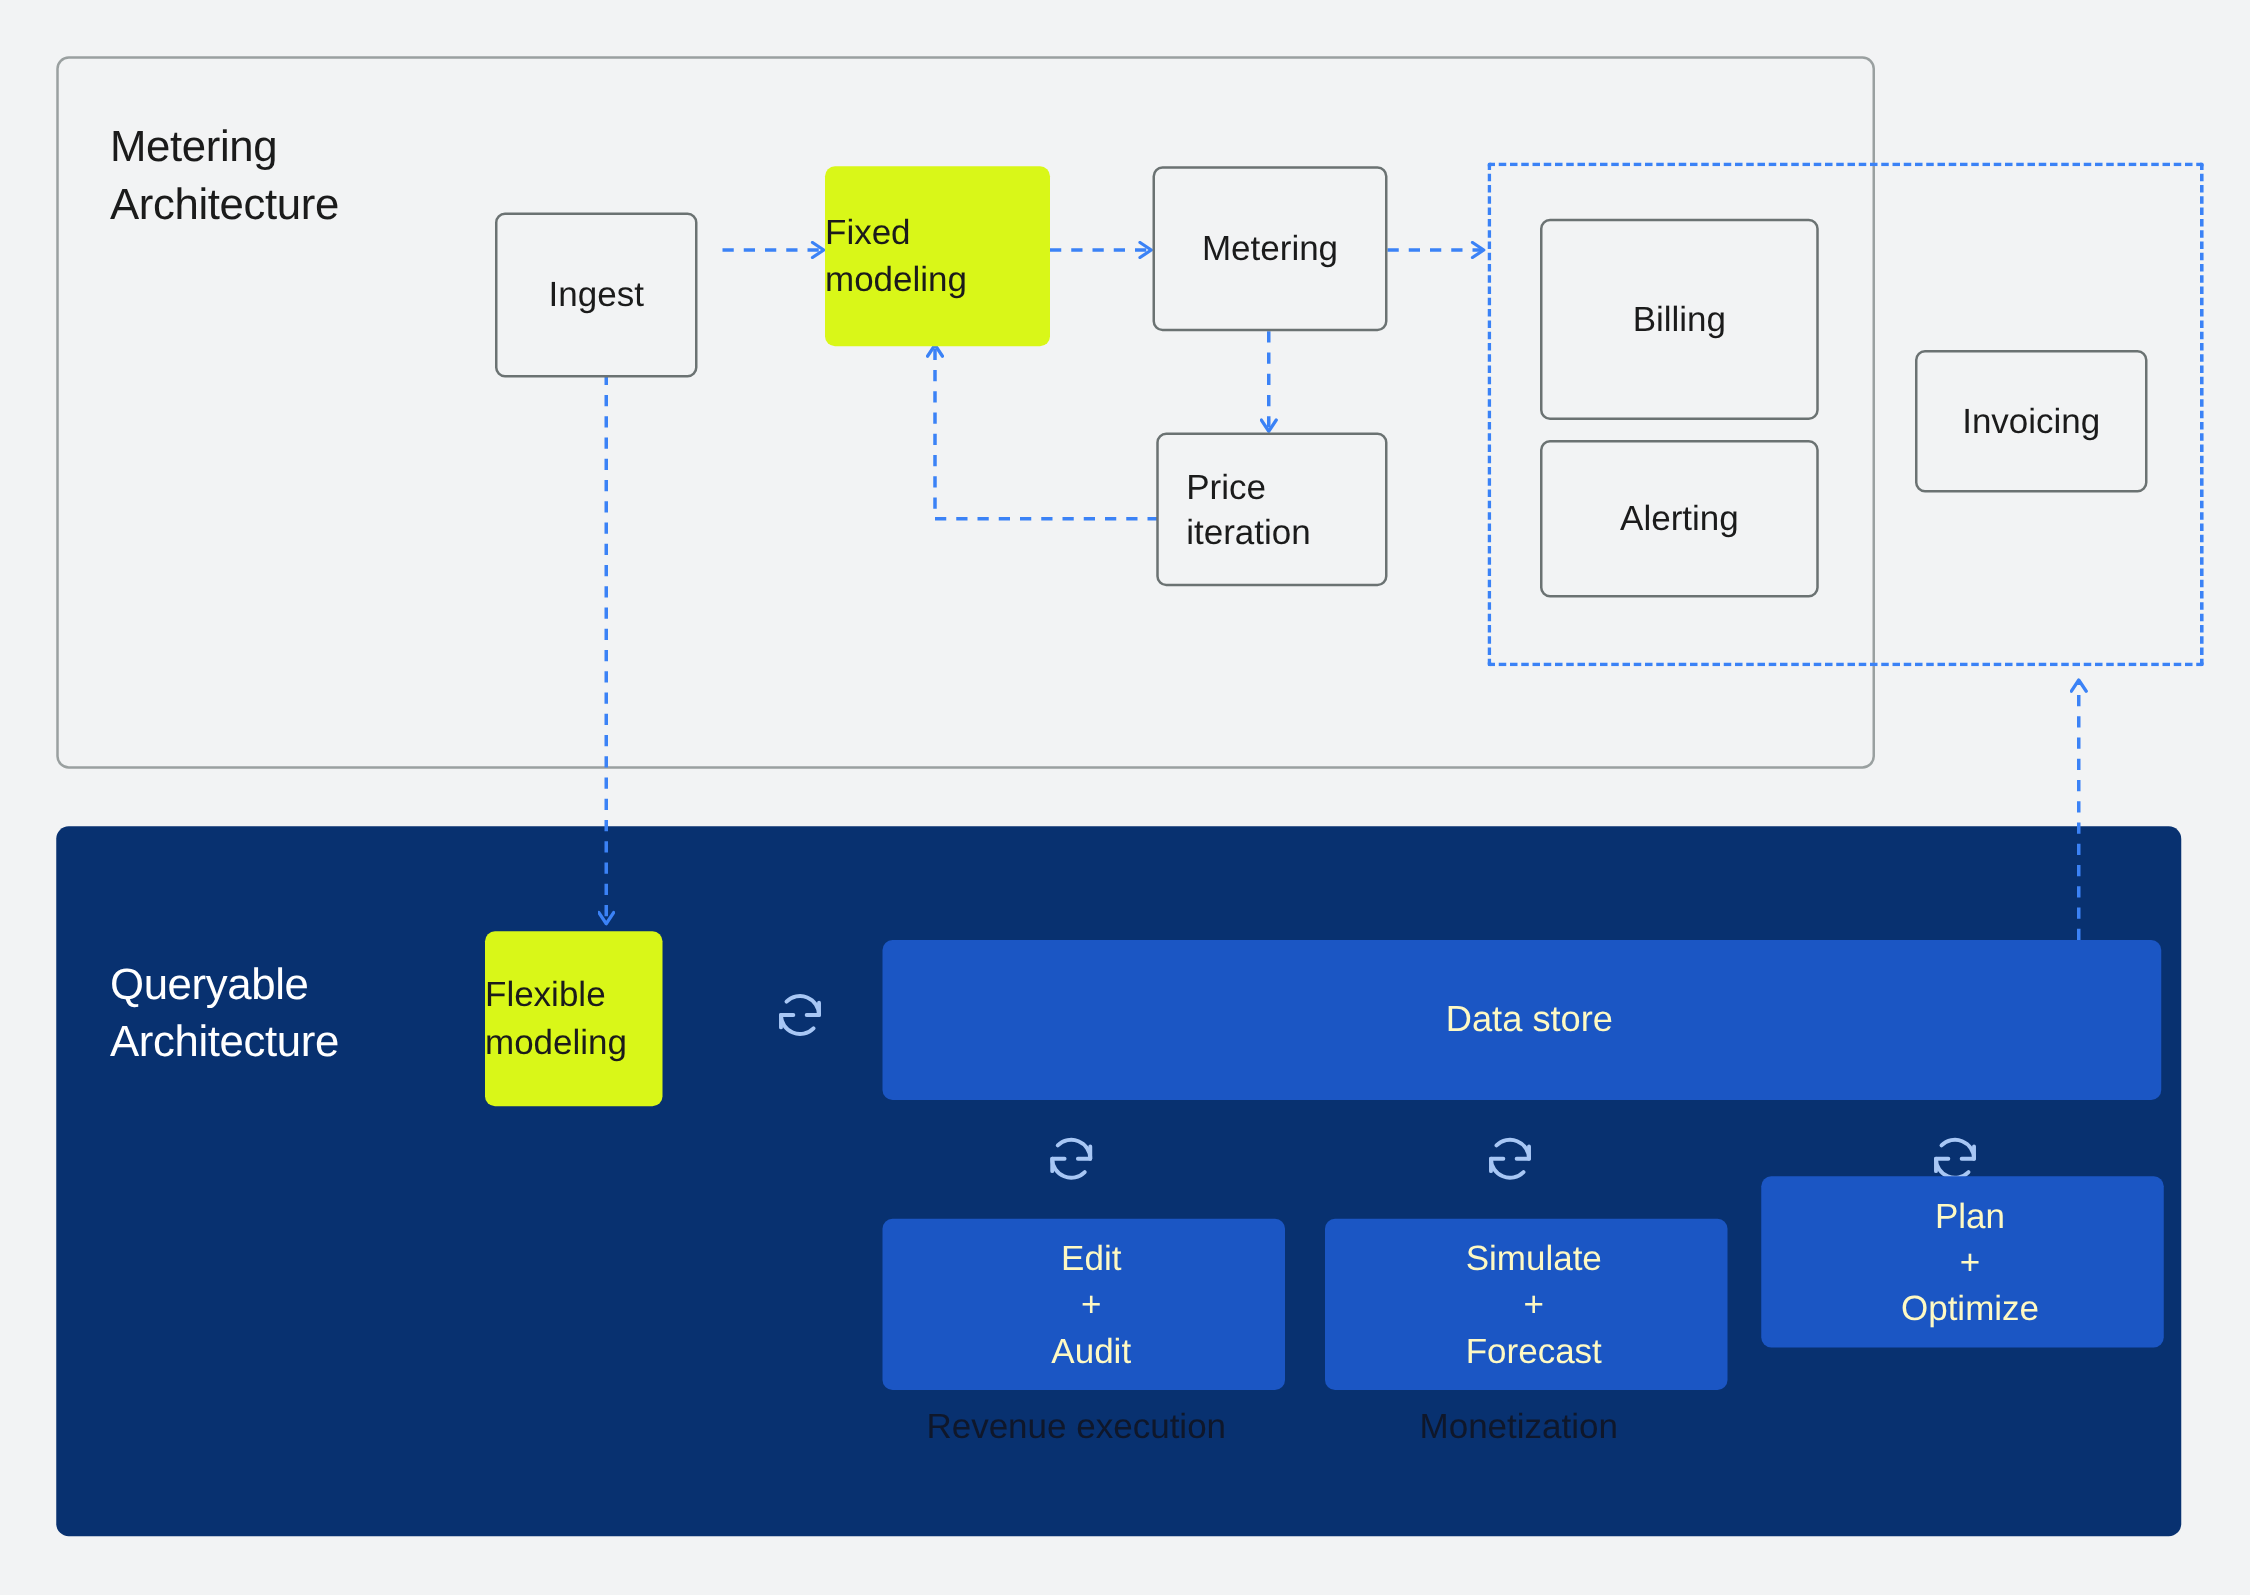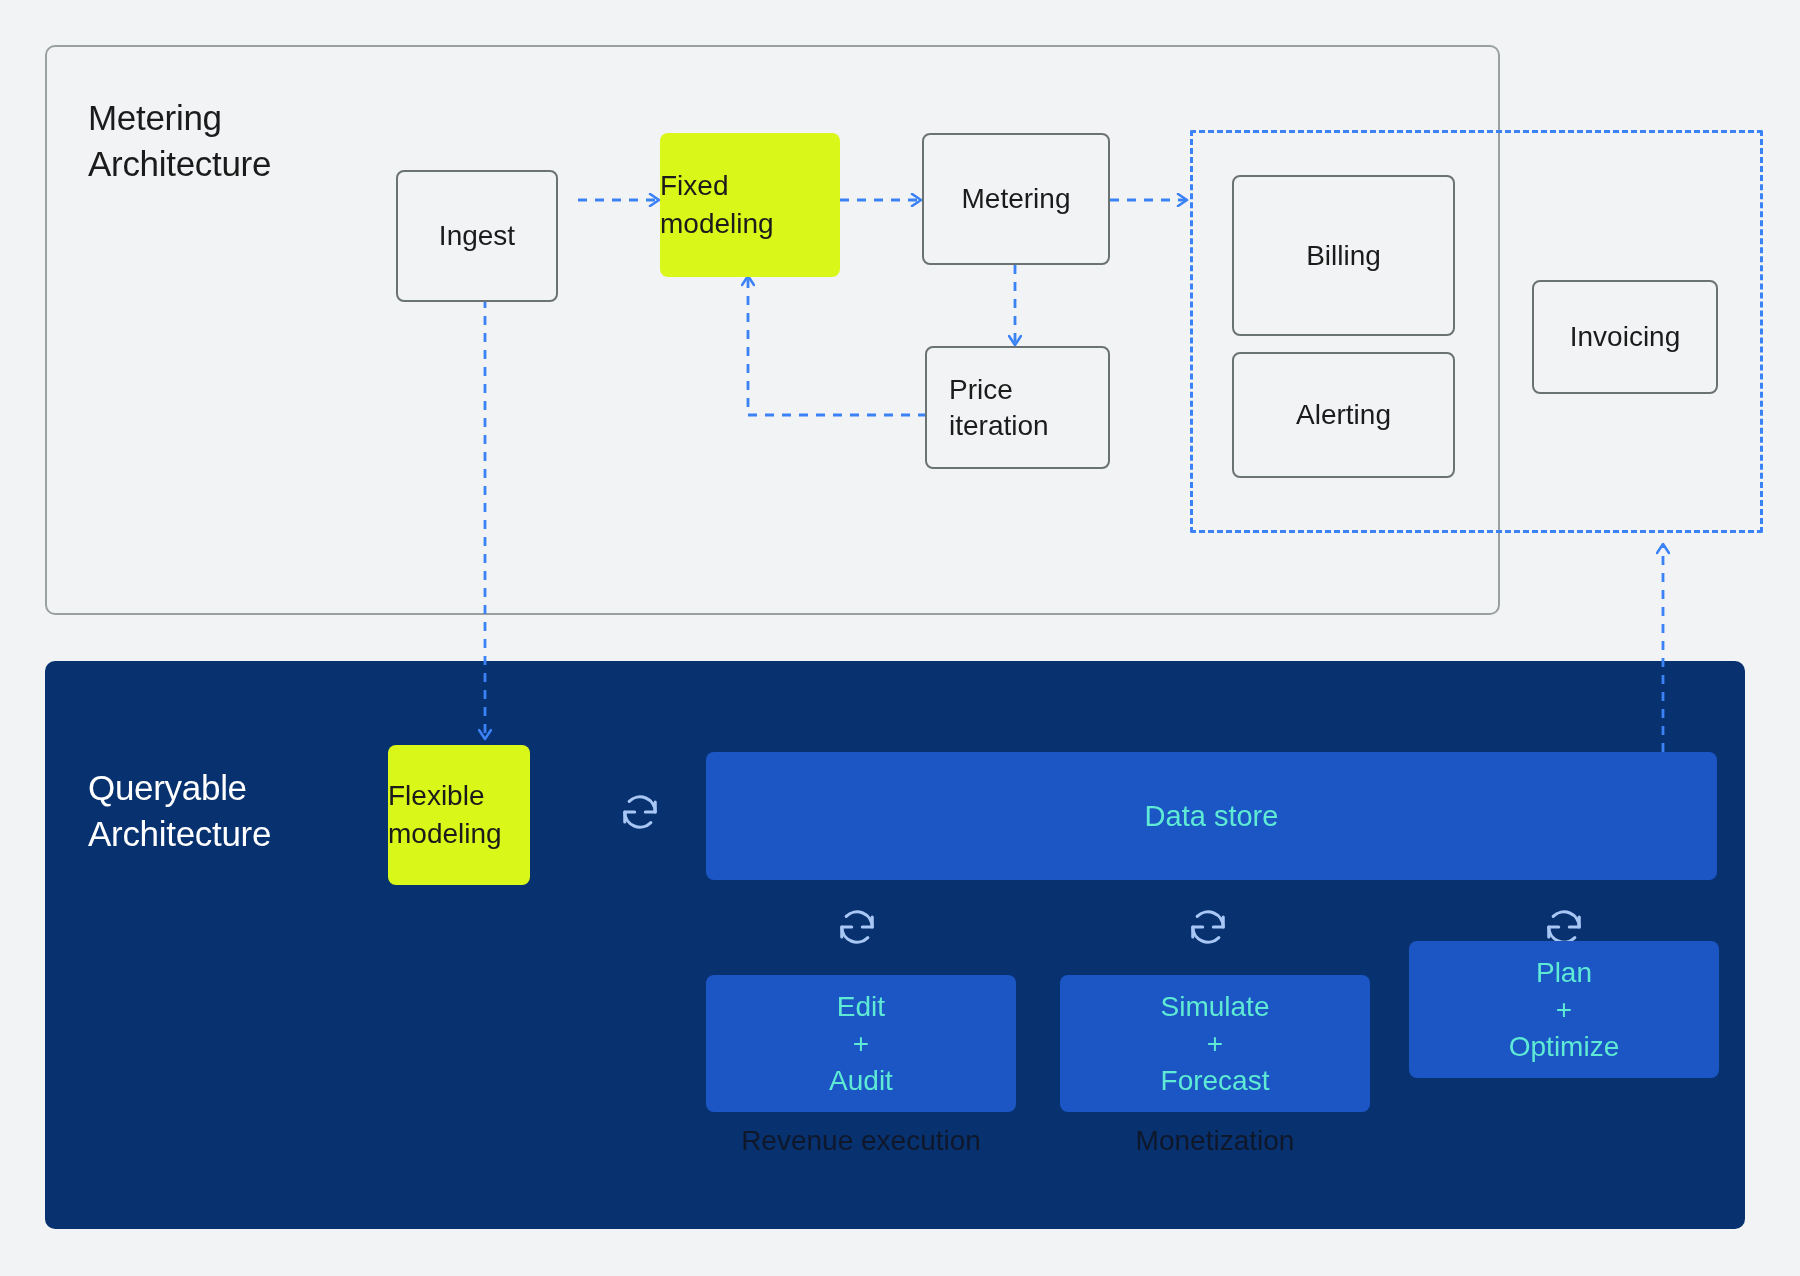--- a/index.html
+++ b/index.html
@@ -128,25 +128,26 @@
 
   
   .tile {
     position: absolute;
     background: #1b56c4;
     border-radius: 8px;
     display: flex;
     align-items: center;
     justify-content: center;
     text-align: center;
-    color: #5eead4;
+    color: #fef9c3;
     font-size: 28px;
     line-height: 37px;
     white-space: pre-line;
     z-index: 6;
+    padding-left: 12px;
   }
   .tile-datastore {
     font-size: 29px;
   }
 
   
   .tile-caption {
     position: absolute;
     color: #0f172a;
     font-size: 28px;

